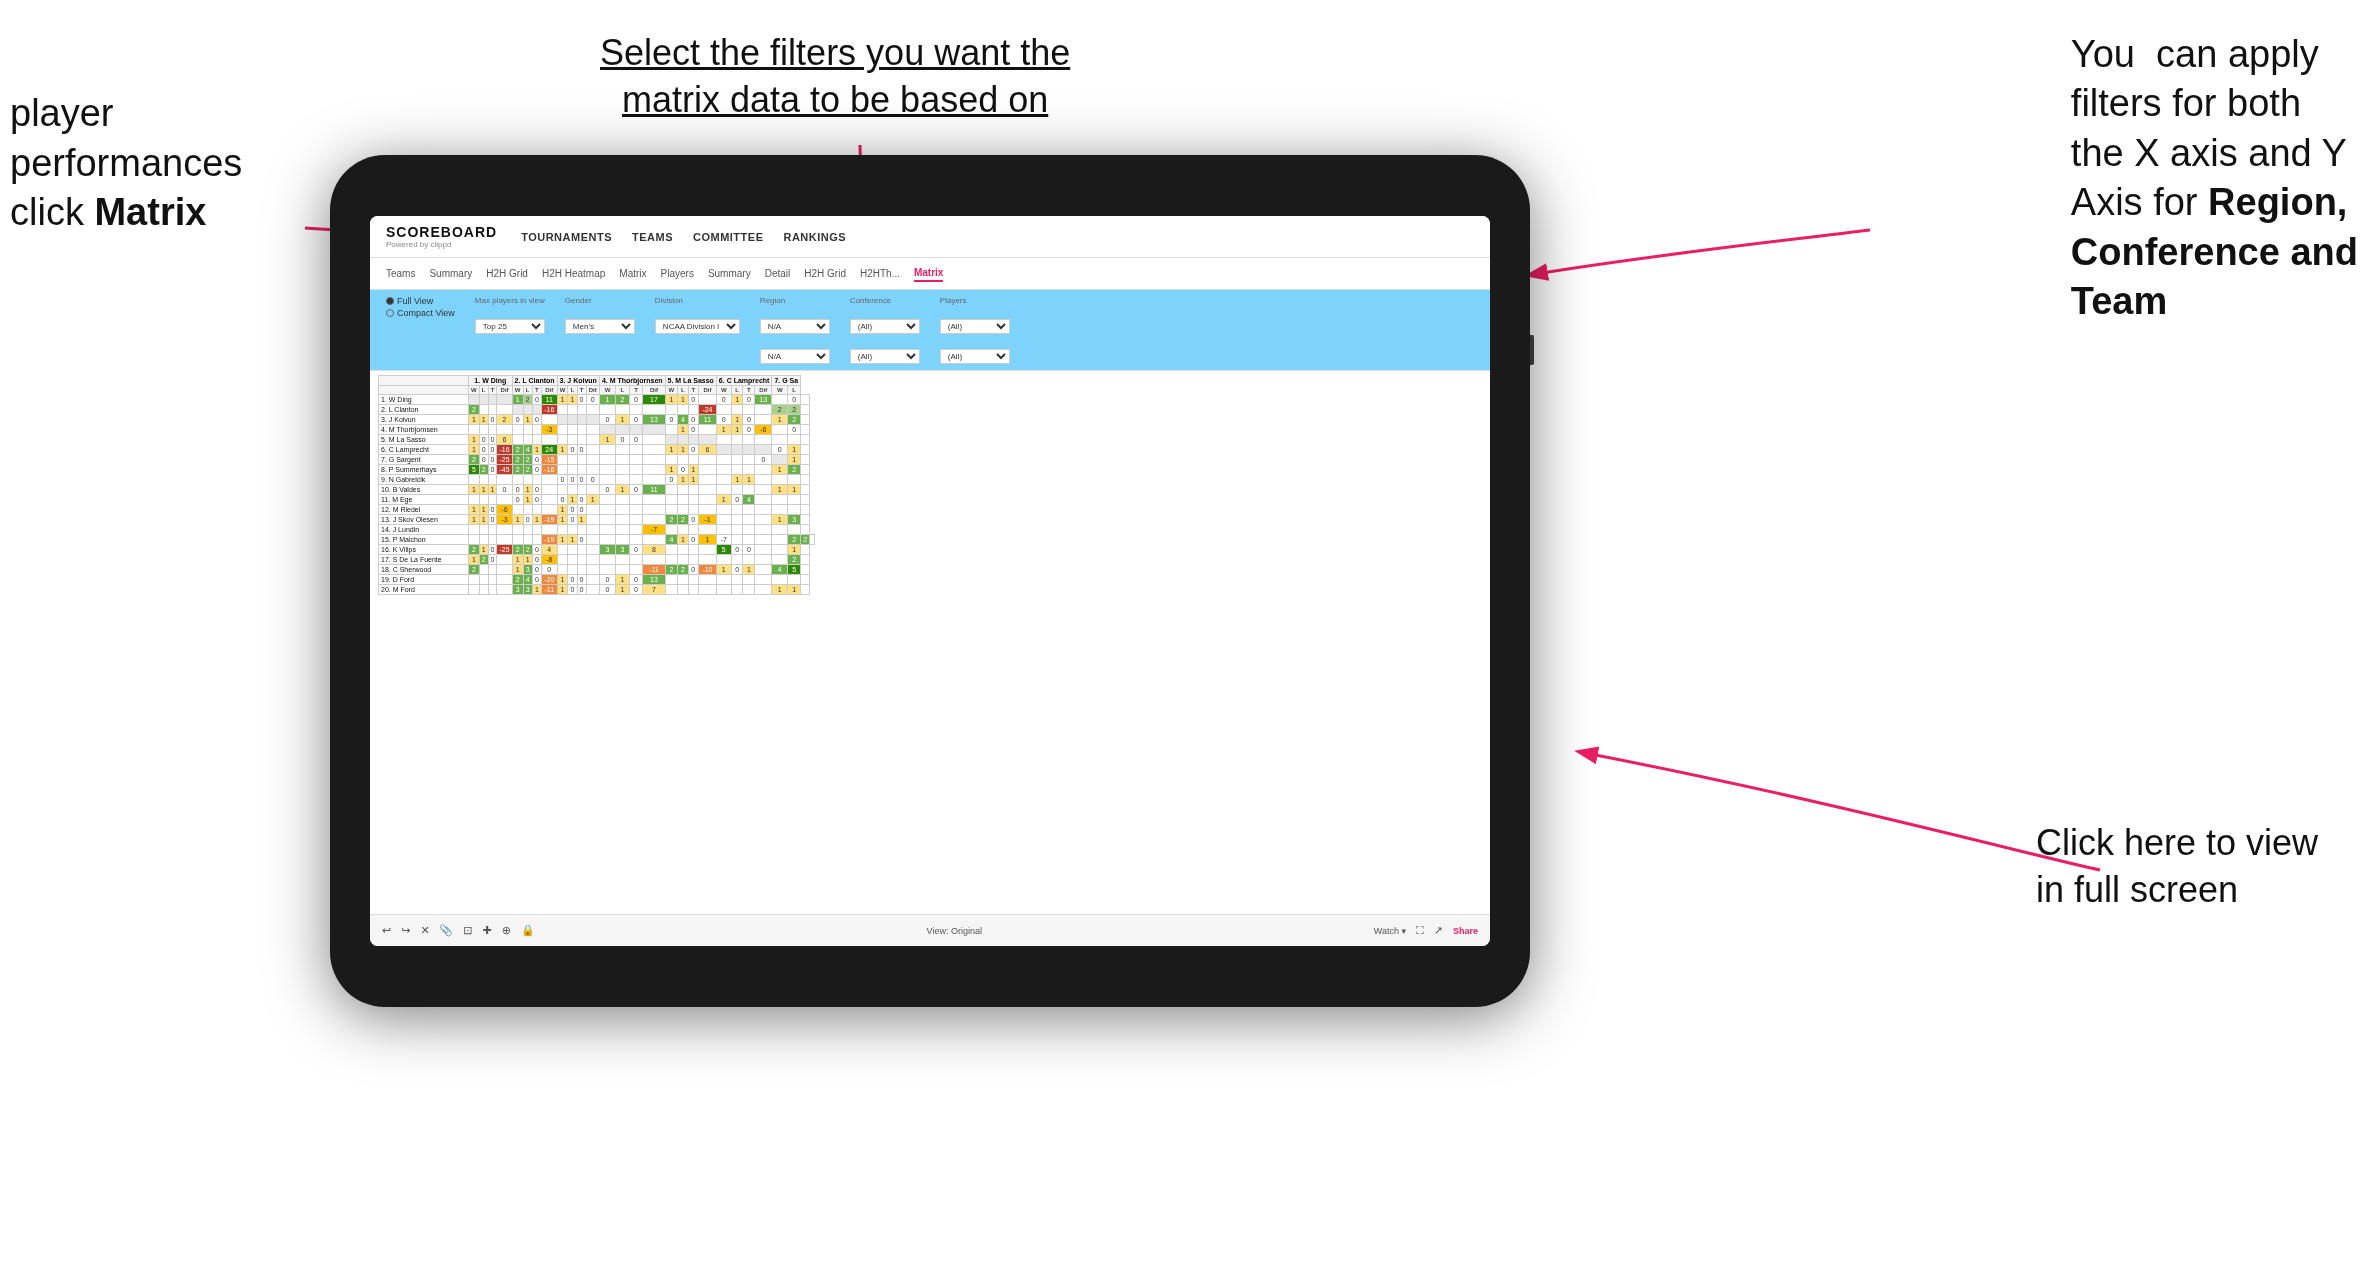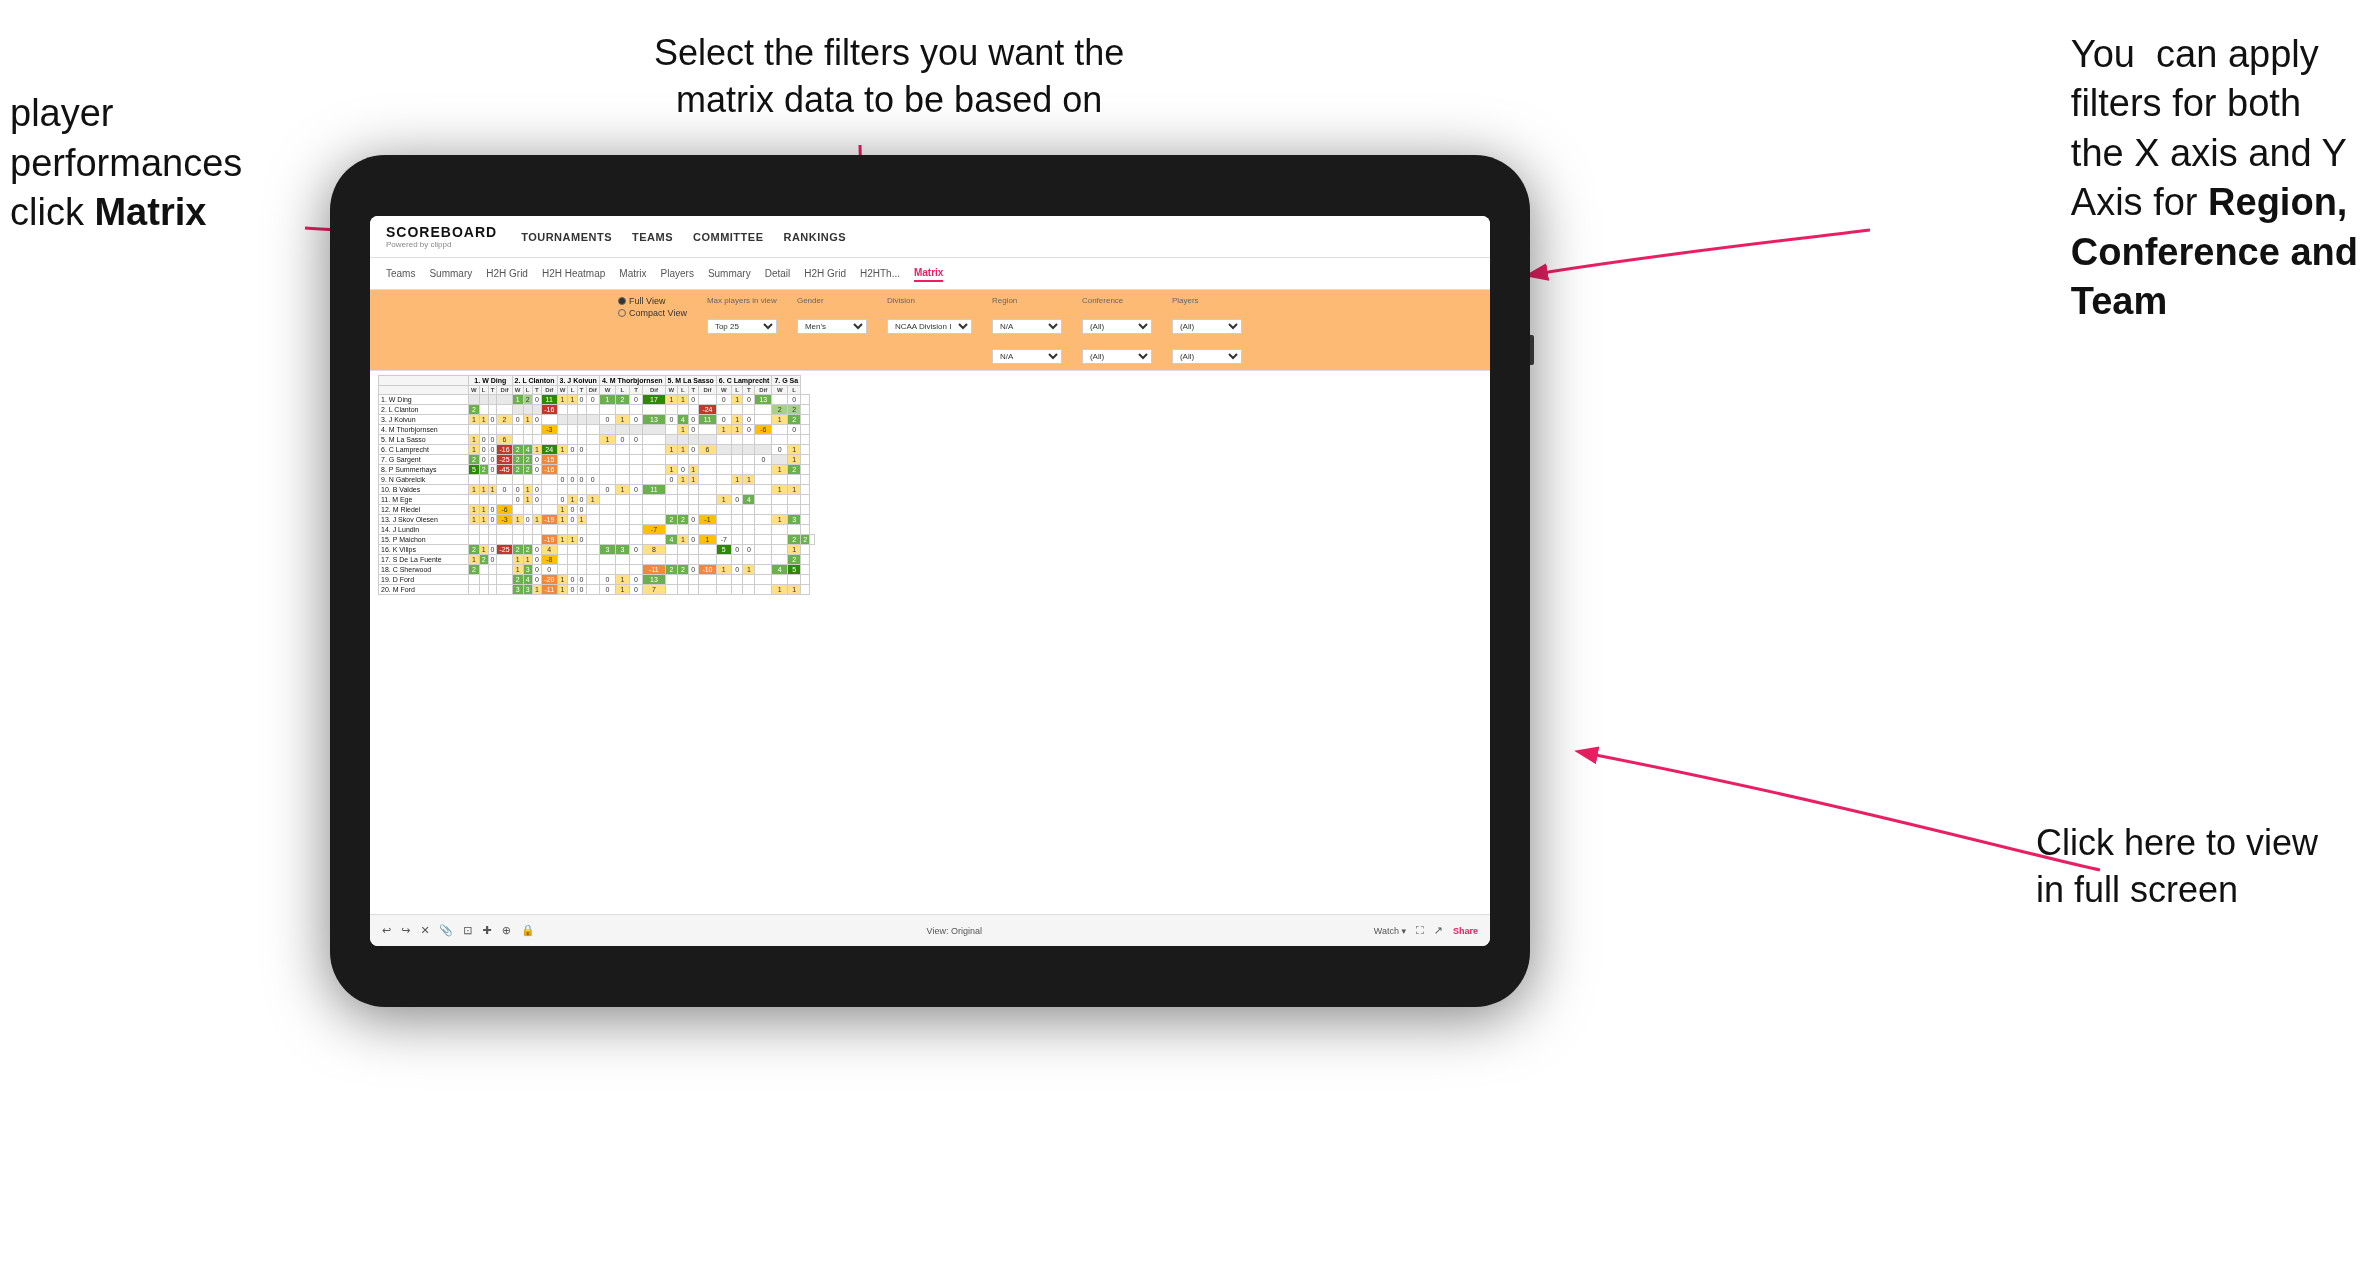--- a/index.html
+++ b/index.html
@@ -105,27 +105,26 @@
       padding: 2px 0;
     }
     .sub-nav-item.active {
       color: #e91e63;
       font-weight: 700;
       border-bottom: 2px solid #e91e63;
     }
 
     
     .filters-area {
-      background: #fdba74;
+      background: #7dd3fc;
       padding: 6px 16px;
       border-bottom: 1px solid #ddd;
       display: flex;
       gap: 20px;
       align-items: flex-start;
-      justify-content: center;
     }
     .filter-col {
       display: flex;
       flex-direction: column;
       gap: 2px;
     }
     .view-radio {
       font-size: 9px;
       color: #333;
       display: flex;
@@ -244,21 +243,21 @@
   </style>
 </head>
 <body>
 
 <div class="annotation" style="left: 10px; top: 40px; font-size: 38px; max-width: 320px;">
   <br>
   <span>player performances</span><br>
   <span>click </span><strong>Matrix</strong>
 </div>
 
-<div class="annotation" style="left: 654px; top: 30px; font-size: 36px; max-width: 480px; text-align: center;">
+<div class="annotation" style="left: 600px; top: 30px; font-size: 36px; max-width: 480px; text-align: center; text-decoration: underline;">
   Select the filters you want the<br>matrix data to be based on
 </div>
 
 <div class="annotation" style="right: 20px; top: 30px; font-size: 38px; max-width: 370px;">
   You &nbsp;can apply<br>filters for both<br>the X axis and Y<br>Axis for <strong>Region,<br>Conference and<br>Team</strong>
 </div>
 
 <div class="annotation" style="right: 60px; top: 820px; font-size: 36px; max-width: 340px; text-align: left;">
   Click here to view<br>in full screen
 </div>

